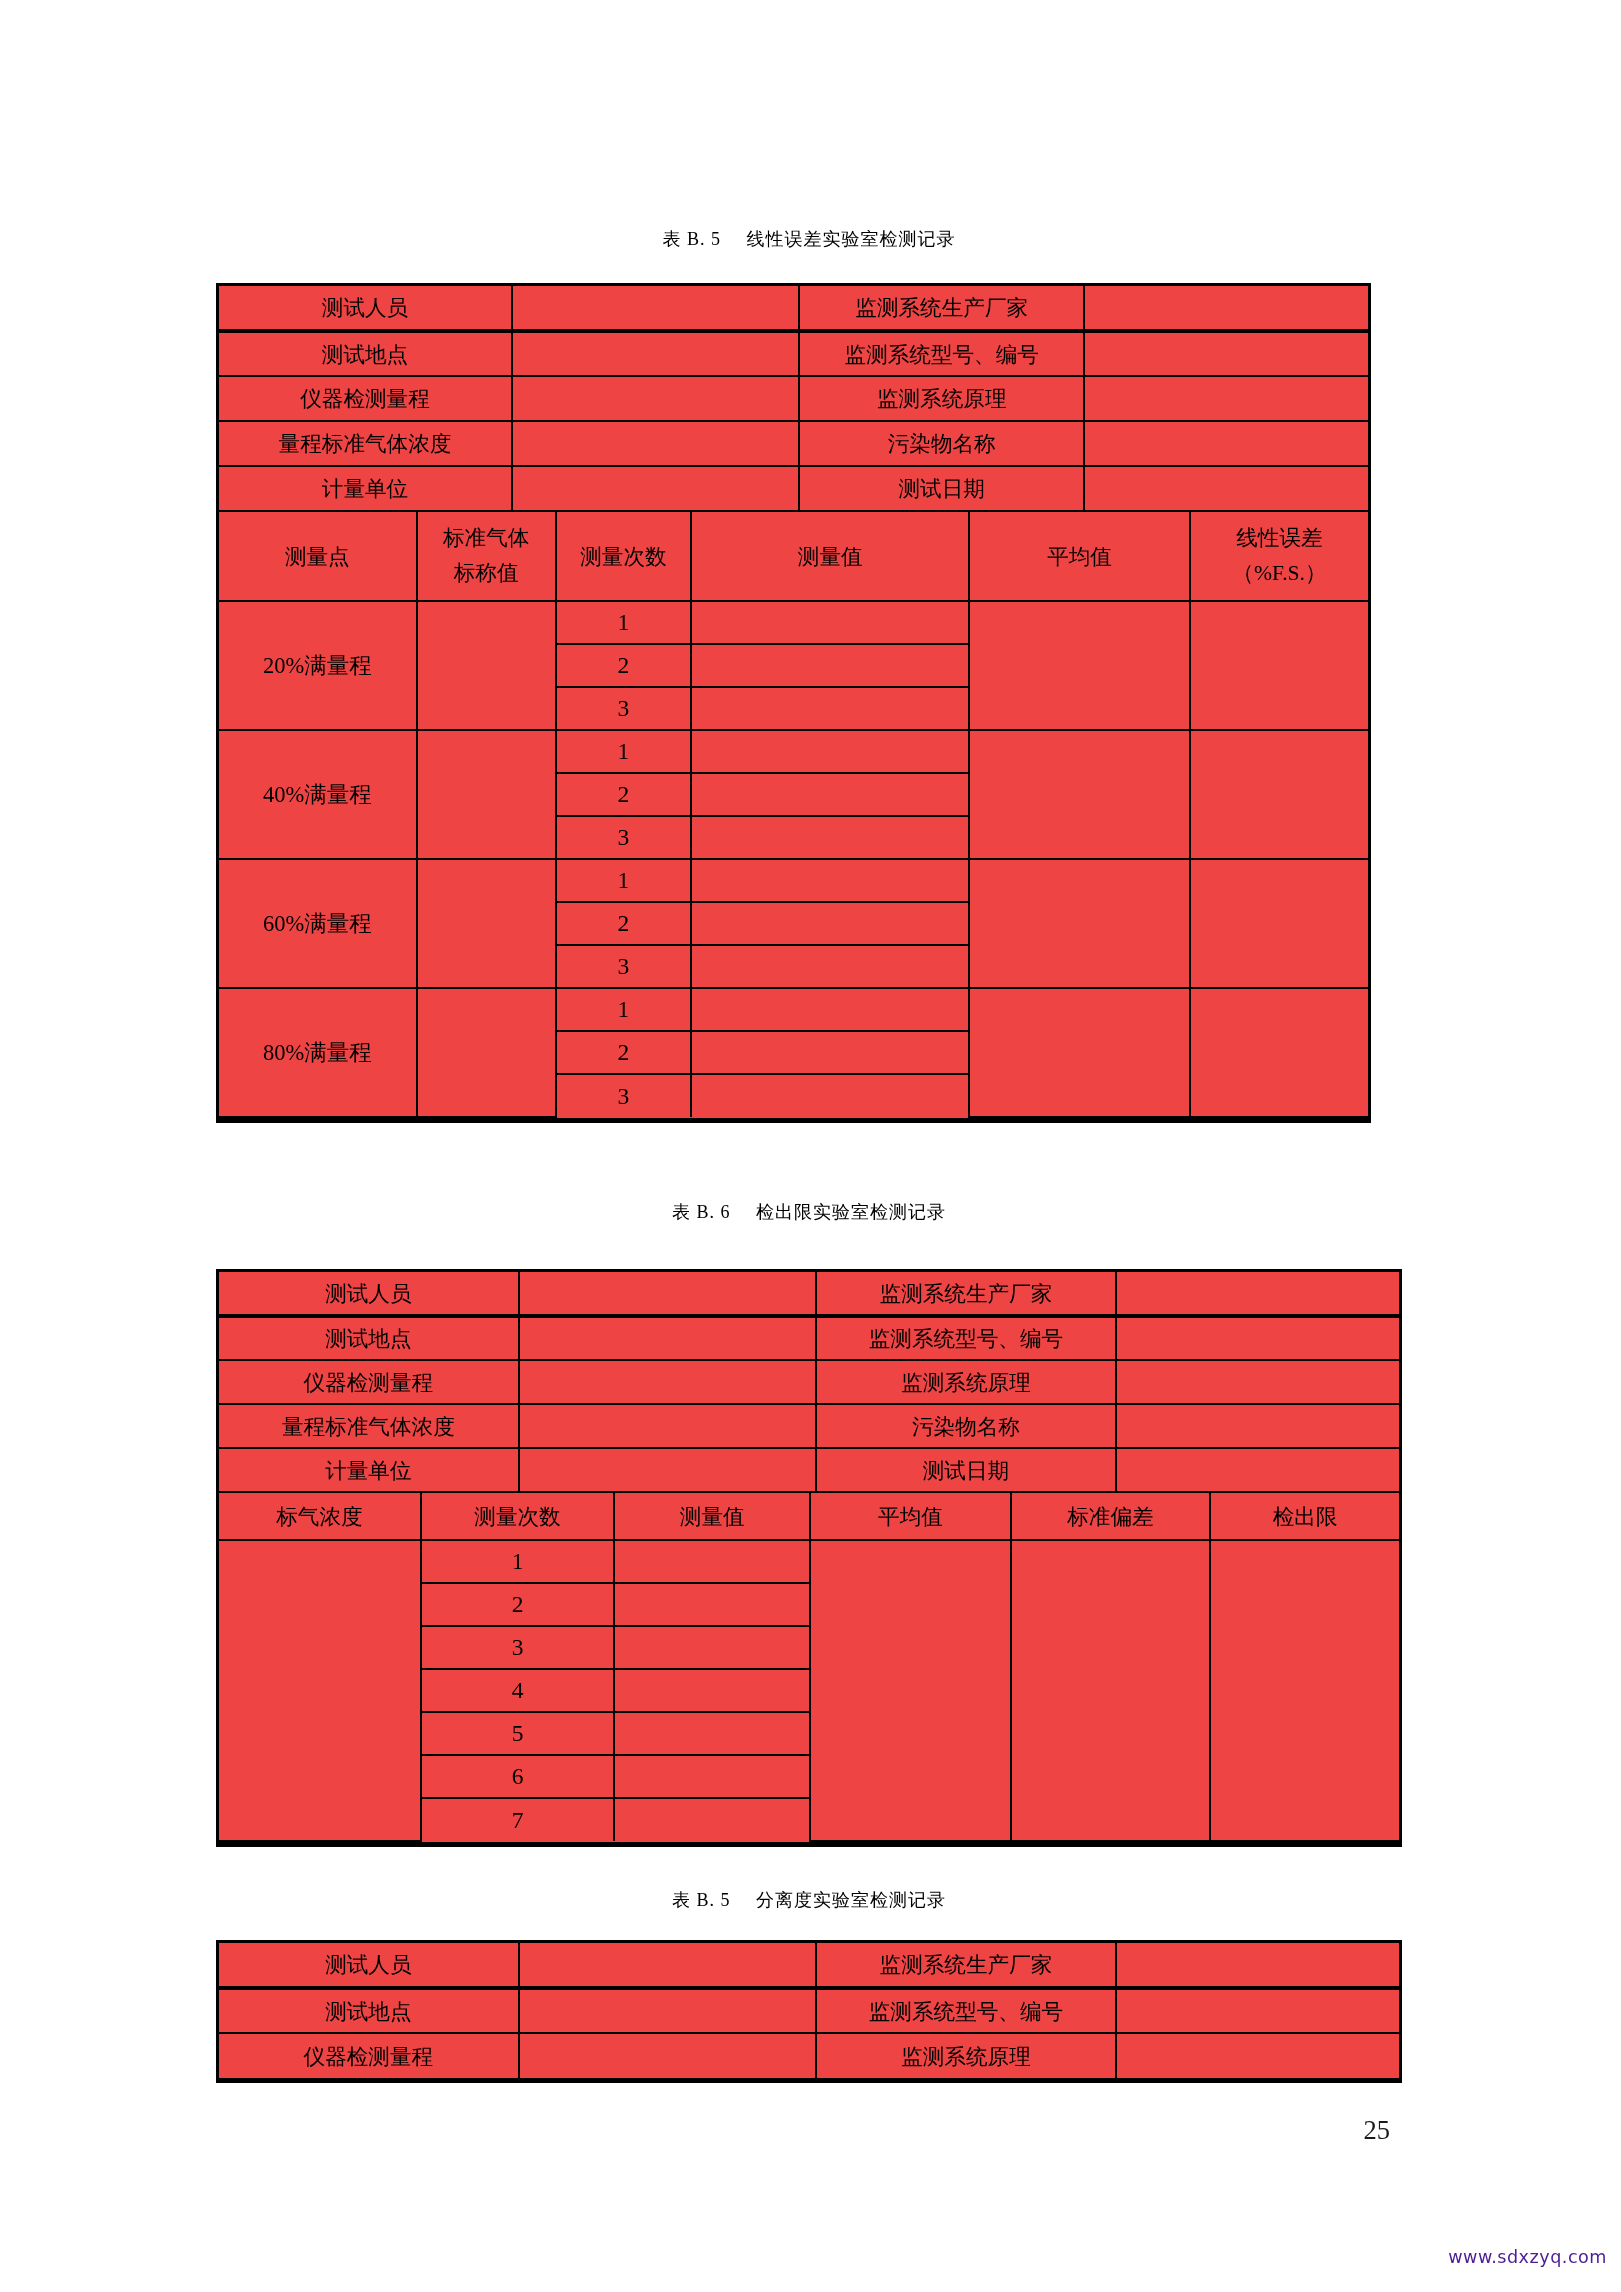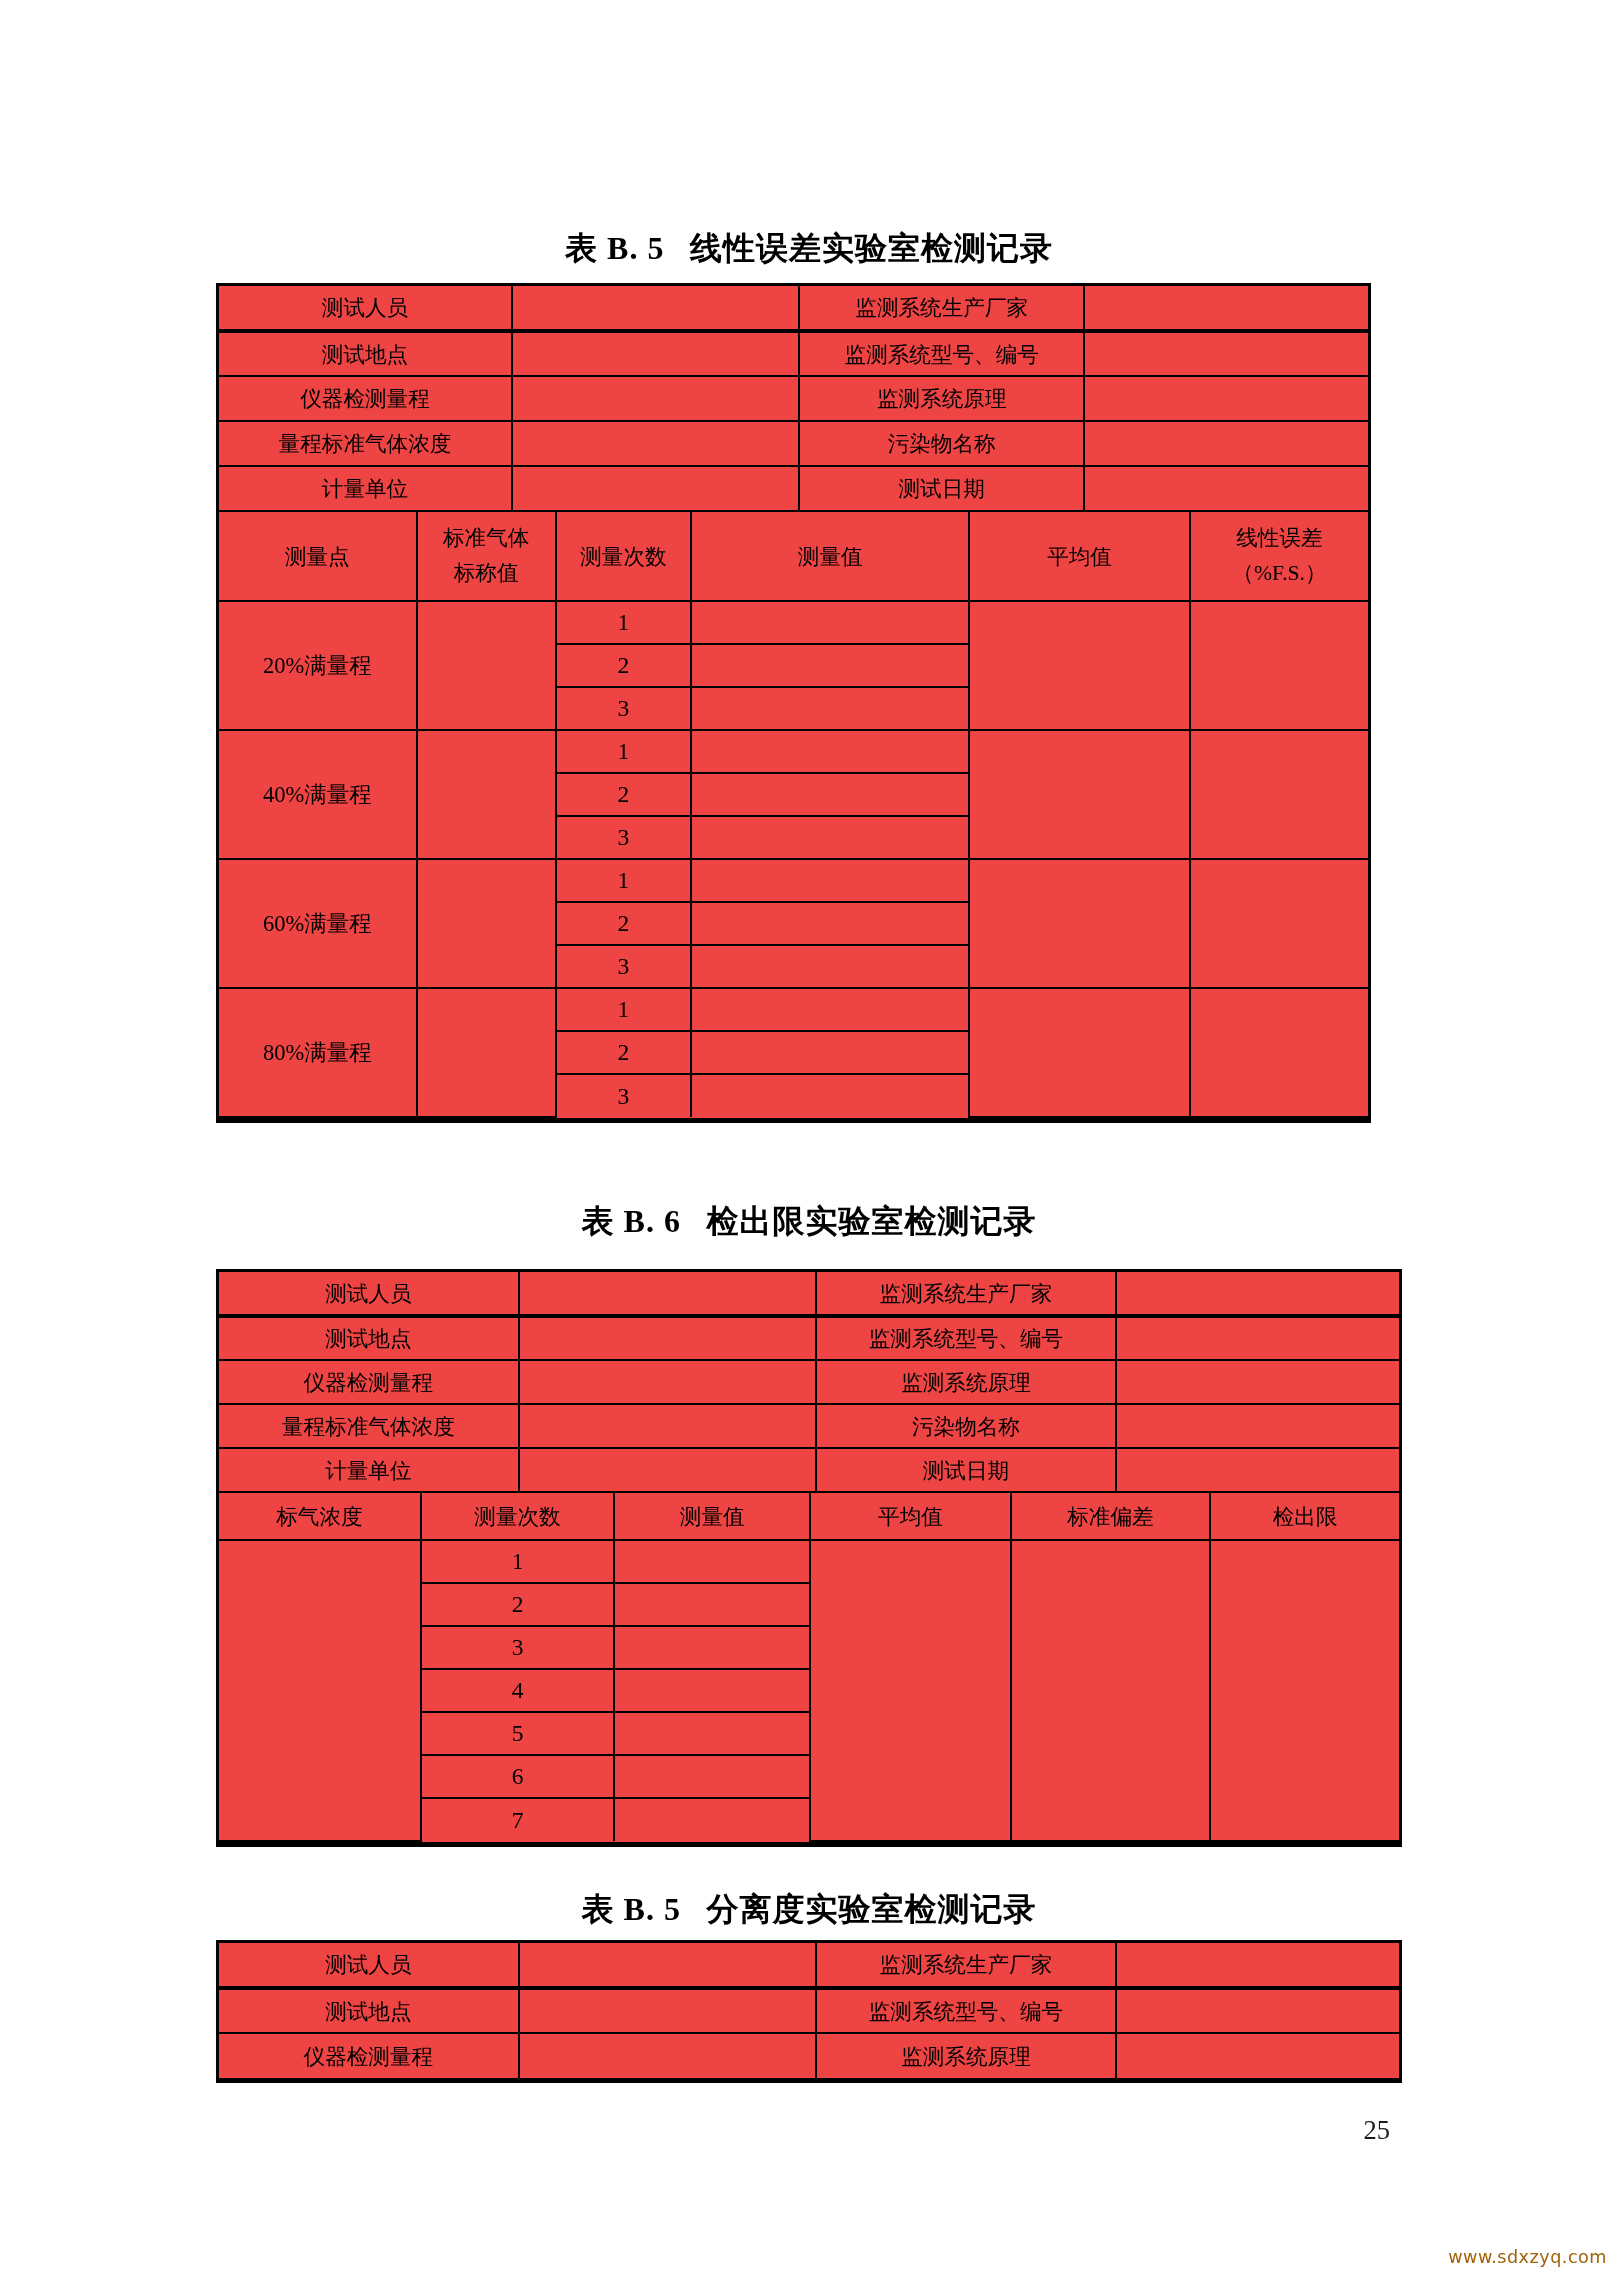--- a/index.html
+++ b/index.html
@@ -7,21 +7,21 @@
     position:relative;
     width:1621px;height:2293px;
     background:#ffffff;
     font-family:"Liberation Serif","DejaVu Serif",serif;
     color:#000;
     overflow:hidden;
   }
   .tbl-title{
     position:absolute;left:216px;width:1186px;
     text-align:center;
-    font-size:32px;font-weight:bold;
+    font-size:18px;font-weight:normal;
     letter-spacing:1px;
     white-space:nowrap;
   }
   .tbl-title .tno{margin-right:25.5px;}
   .table-block{
     position:absolute;left:216px;
     border:3.9px solid #000;
     border-bottom-width:5.9px;
     background:#ef4444;
     box-sizing:border-box;
@@ -65,21 +65,21 @@
   .trial-n{font-size:23.5px;}
   .point-cell{font-size:22.5px;}
   .page-num{
     position:absolute;top:2115px;left:216px;width:1174px;
     text-align:right;font-size:26.5px;color:#1a1a1a;
   }
   .watermark{
     position:absolute;top:2247px;left:0;width:1607px;
     text-align:right;
     font-family:"DejaVu Sans","Liberation Sans",sans-serif;
-    font-size:17.6px;color:#a16207;letter-spacing:0.5px;
+    font-size:17.6px;color:#4c1d95;letter-spacing:0.5px;
   }
 </style>
 </head>
 <body>
 
 <div class="page">
 
   <div class="tbl-title" style="top:227px;">
     <span class="tno">表 B. 5</span><span>线性误差实验室检测记录</span>
   </div>

